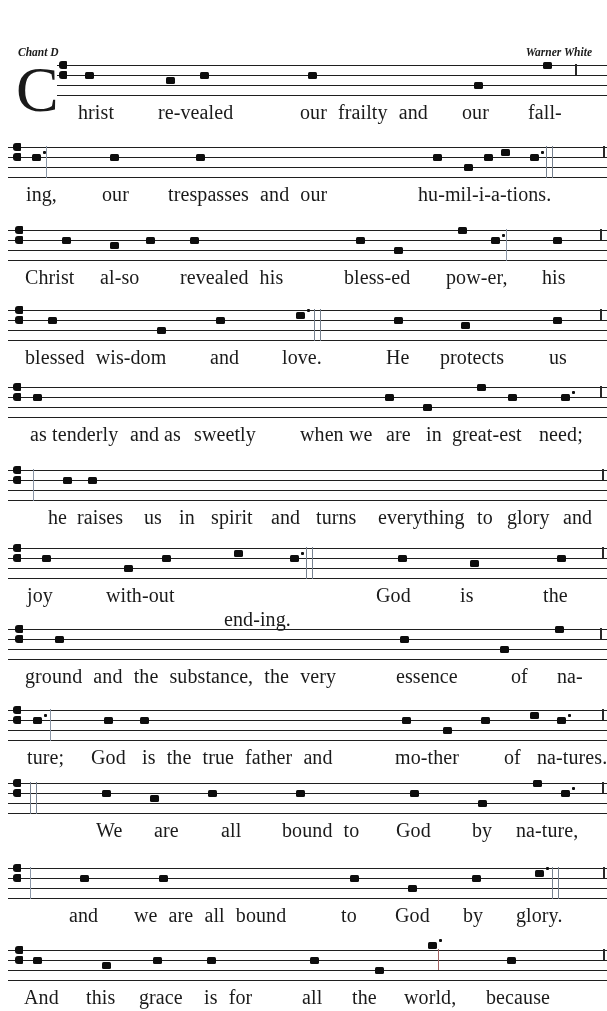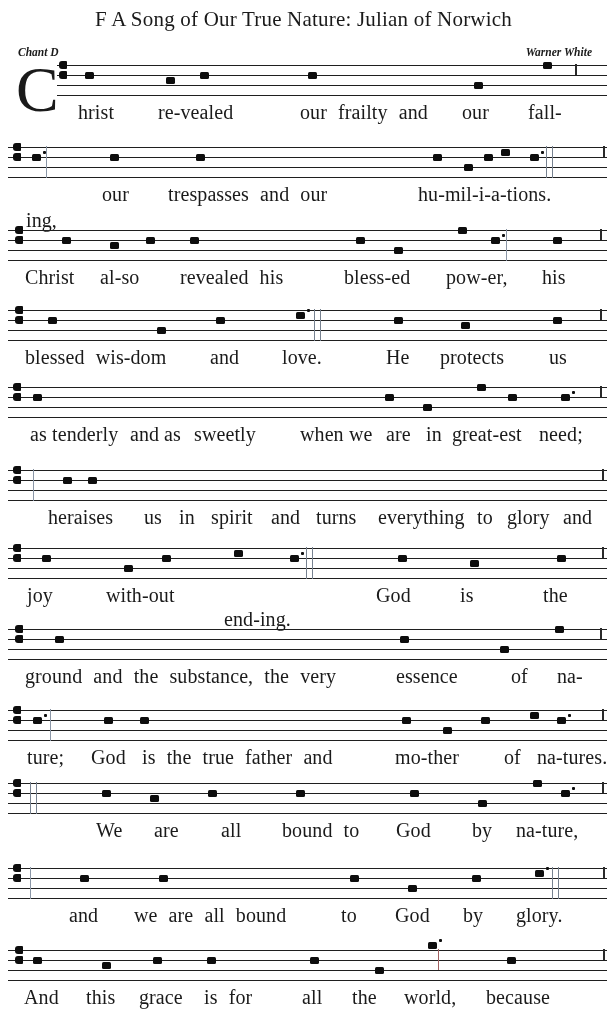--- a/index.html
+++ b/index.html
@@ -29,21 +29,20 @@
   .tick{position:absolute;width:1.7px;height:11px;background:#2a2a2a;}
   .lyric{
     position:absolute;font-size:20px;line-height:1;white-space:nowrap;
     word-spacing:6px;letter-spacing:.1px;
   }
 </style>
 </head>
 <body>
 
 <div class="page">
-  <div class="title">F A Song of Our True Nature: Julian of Norwich</div>
   <div class="credit left">Chant D</div>
   <div class="credit right">Warner White</div>
   <div class="dropcap">C</div>
   <div id="systems">
       <div class="staff-line" style="left: 57px; width: 550px; top: 65px;"></div>
       <div class="staff-line" style="left: 57px; width: 550px; top: 75px;"></div>
       <div class="staff-line" style="left: 57px; width: 550px; top: 85px;"></div>
       <div class="staff-line" style="left: 57px; width: 550px; top: 95px;"></div>
       <div class="clef-sq" style="left: 59px; top: 61px;"></div>
       <div class="clef-sq" style="left: 59px; top: 71px;"></div>
@@ -71,21 +70,21 @@
       <div class="note" style="left: 196px; top: 153.5px;"></div>
       <div class="note" style="left: 433px; top: 153.5px;"></div>
       <div class="note" style="left: 464px; top: 163.5px;"></div>
       <div class="note" style="left: 484px; top: 153.5px;"></div>
       <div class="note" style="left: 501px; top: 148.5px;"></div>
       <div class="note" style="left: 530px; top: 153.5px;"></div>
       <div class="dot" style="left: 541px; top: 151px;"></div>
       <div class="bar-thin" style="left: 46px; top: 146px; height: 32px;"></div>
       <div class="bar-double" style="left: 546px; top: 146px; height: 32px;"></div>
       <div class="tick" style="left: 603px; top: 146px;"></div>
-      <div class="lyric" style="left: 26px; top: 184px; margin-top: 26px;">ing,</div>
+      <div class="lyric" style="left: 26px; top: 184px;">ing,</div>
       <div class="lyric" style="left: 102px; top: 184px;">our</div>
       <div class="lyric" style="left: 168px; top: 184px;">trespasses and our</div>
       <div class="lyric" style="left: 418px; top: 184px;">hu-mil-i-a-tions.</div>
       <div class="staff-line" style="left: 8px; width: 599px; top: 230px;"></div>
       <div class="staff-line" style="left: 8px; width: 599px; top: 240px;"></div>
       <div class="staff-line" style="left: 8px; width: 599px; top: 250px;"></div>
       <div class="staff-line" style="left: 8px; width: 599px; top: 260px;"></div>
       <div class="clef-sq" style="left: 15px; top: 226px;"></div>
       <div class="clef-sq" style="left: 15px; top: 236px;"></div>
       <div class="note" style="left: 62px; top: 236.5px;"></div>
@@ -157,21 +156,21 @@
       <div class="staff-line" style="left: 8px; width: 599px; top: 480px;"></div>
       <div class="staff-line" style="left: 8px; width: 599px; top: 490px;"></div>
       <div class="staff-line" style="left: 8px; width: 599px; top: 500px;"></div>
       <div class="clef-sq" style="left: 13px; top: 466px;"></div>
       <div class="clef-sq" style="left: 13px; top: 476px;"></div>
       <div class="note" style="left: 63px; top: 476.5px;"></div>
       <div class="note" style="left: 88px; top: 476.5px;"></div>
       <div class="bar-thin" style="left: 33px; top: 469px; height: 32px;"></div>
       <div class="tick" style="left: 602px; top: 469px;"></div>
       <div class="lyric" style="left: 48px; top: 507px;">he</div>
-      <div class="lyric" style="left: 67px; top: 507px; font-family: Liberation Serif, serif;">raises</div>
+      <div class="lyric" style="left: 77px; top: 507px; font-family: Liberation Serif, serif;">raises</div>
       <div class="lyric" style="left: 144px; top: 507px;">us</div>
       <div class="lyric" style="left: 179px; top: 507px;">in</div>
       <div class="lyric" style="left: 211px; top: 507px;">spirit</div>
       <div class="lyric" style="left: 271px; top: 507px;">and</div>
       <div class="lyric" style="left: 316px; top: 507px;">turns</div>
       <div class="lyric" style="left: 378px; top: 507px;">everything</div>
       <div class="lyric" style="left: 477px; top: 507px;">to</div>
       <div class="lyric" style="left: 507px; top: 507px;">glory</div>
       <div class="lyric" style="left: 563px; top: 507px;">and</div>
       <div class="staff-line" style="left: 8px; width: 599px; top: 548px;"></div>

